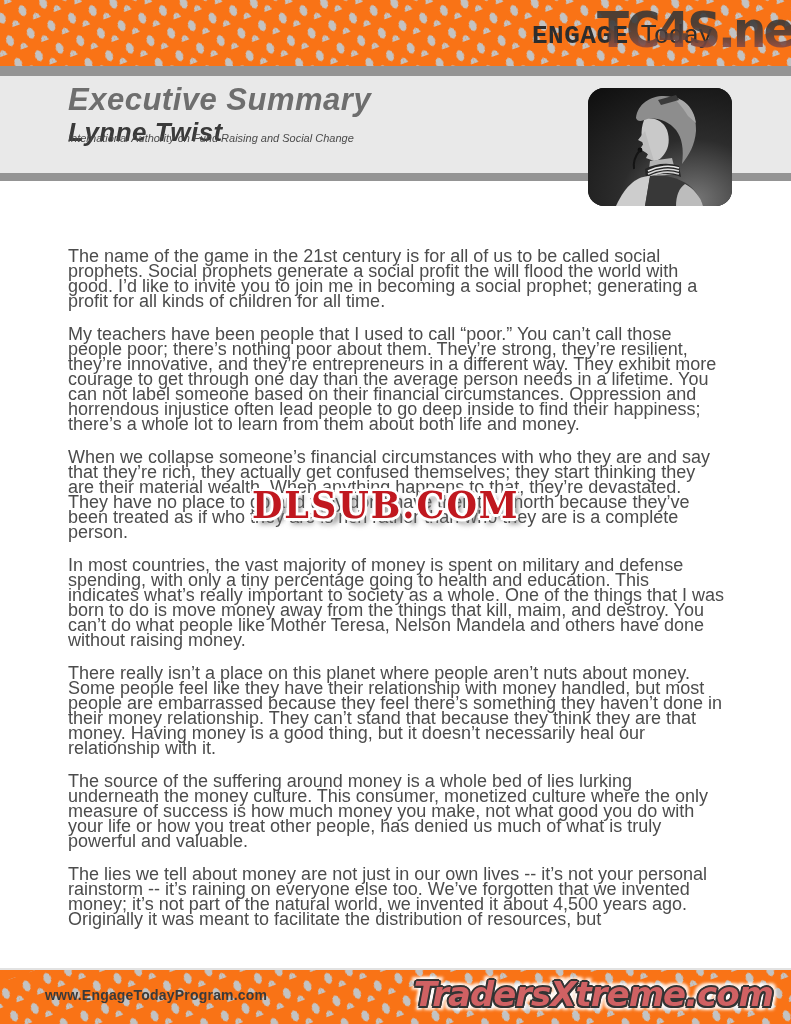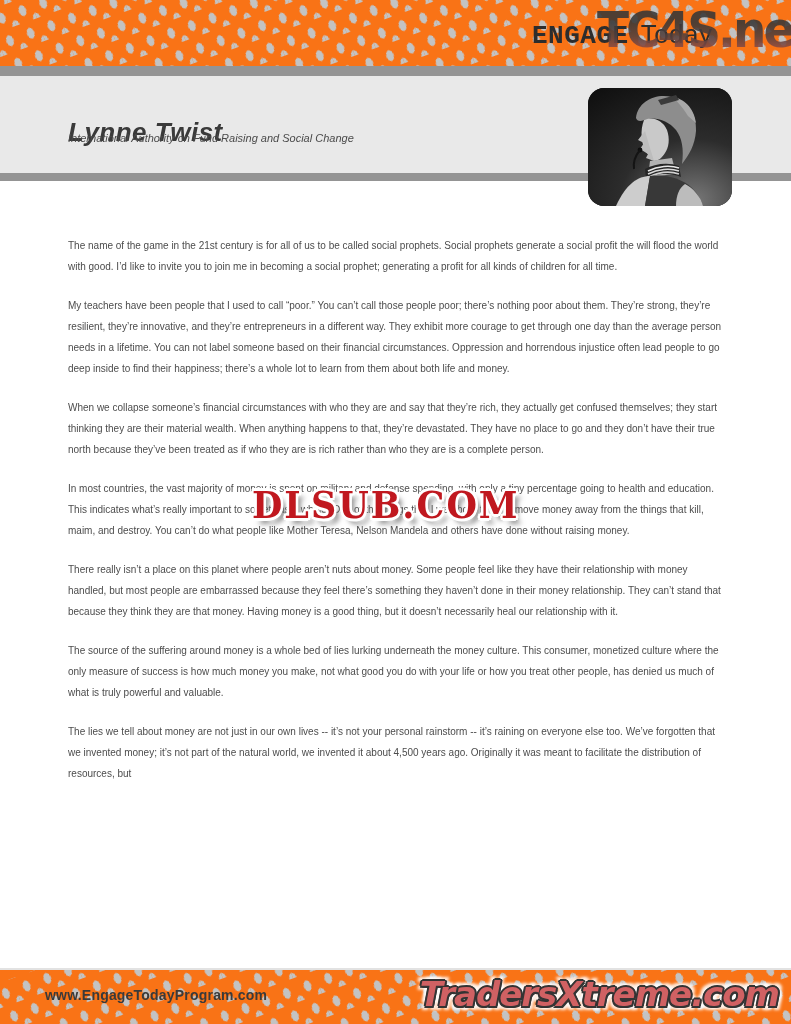--- a/index.html
+++ b/index.html
@@ -41,35 +41,35 @@
   
   .title-band{position:absolute;left:0;right:0;top:76px;height:97px;background:#e9e9e9;padding:0;}
   .doc-title{position:absolute;left:68px;top:6px;font-style:italic;font-weight:700;font-size:31px;color:#6e6e6e;letter-spacing:.5px;}
   .doc-author{position:absolute;left:68px;top:41px;font-style:italic;font-weight:700;font-size:26px;color:#3a3a3a;letter-spacing:.5px;}
   .doc-subtitle{position:absolute;left:68px;top:56px;font-style:italic;font-size:11px;color:#4a4a4a;}
   
   .photo{position:absolute;left:588px;top:88px;width:144px;height:118px;border-radius:16px;overflow:hidden;z-index:5;background:#1a1a1a;}
   .photo svg{display:block;}
   
   .content{position:absolute;left:68px;top:233px;width:657px;z-index:1;}
-  .content p{margin:2px 0 18px 0;font-size:10px;line-height:21px;color:#4c4c4c;}
+  .content p{margin:16px 0 18px 0;font-size:18px;line-height:15px;color:#4c4c4c;}
   
   .wm-center{
     position:absolute;left:252px;top:484px;z-index:7;white-space:nowrap;
     font-family:"DejaVu Serif",serif;font-weight:bold;font-size:35px;letter-spacing:2px;
     color:#c0181f;transform:scaleY(1.08);
     text-shadow:
       -2px -2px 0 #fff,2px -2px 0 #fff,-2px 2px 0 #fff,2px 2px 0 #fff,
       0 -2.5px 0 #fff,0 2.5px 0 #fff,-2.5px 0 0 #fff,2.5px 0 0 #fff,
       5px 6px 5px rgba(110,110,110,.75);
   }
   
   .site{position:absolute;left:45px;top:17px;font-weight:700;font-size:14px;color:#3a3a3a;letter-spacing:.2px;}
   .wm-bottom{
-    position:absolute;right:12px;top:974px;z-index:8;white-space:nowrap;
+    position:absolute;right:18px;top:974px;z-index:8;white-space:nowrap;
     font-family:"DejaVu Sans",sans-serif;font-style:italic;font-weight:bold;font-size:34px;letter-spacing:-1px;
     color:#d06163;
     text-shadow:
       -1.5px -1.5px 0 #343434,1.5px -1.5px 0 #343434,-1.5px 1.5px 0 #343434,1.5px 1.5px 0 #343434,
       0 -2px 0 #343434,0 2px 0 #343434,-2px 0 0 #343434,2px 0 0 #343434,
       -4px -4px 3px rgba(255,255,255,.9),4px -4px 3px rgba(255,255,255,.9),
       -4px 4px 3px rgba(255,255,255,.9),4px 4px 3px rgba(255,255,255,.9);
   }
 </style>
 </head>
@@ -81,20 +81,21 @@
 
   <div class="brand">
     <span class="brand-engage">ENGAGE</span><span class="brand-today">Today</span>
   </div>
 
   <div class="wm-top">TC4S.net</div>
 
   <div class="bar bar1"></div>
 
   <div class="title-band">
+    <div class="doc-title">Executive Summary</div>
     <div class="doc-author">Lynne Twist</div>
     <div class="doc-subtitle">International Authority on Fund Raising and Social Change</div>
   </div>
 
   <div class="bar bar2"></div>
 
   <div class="photo">
     <svg viewBox="0 0 144 118" width="144" height="118">
       <defs>
         <radialGradient id="pbg" cx="0.74" cy="0.95" r="1.15">

